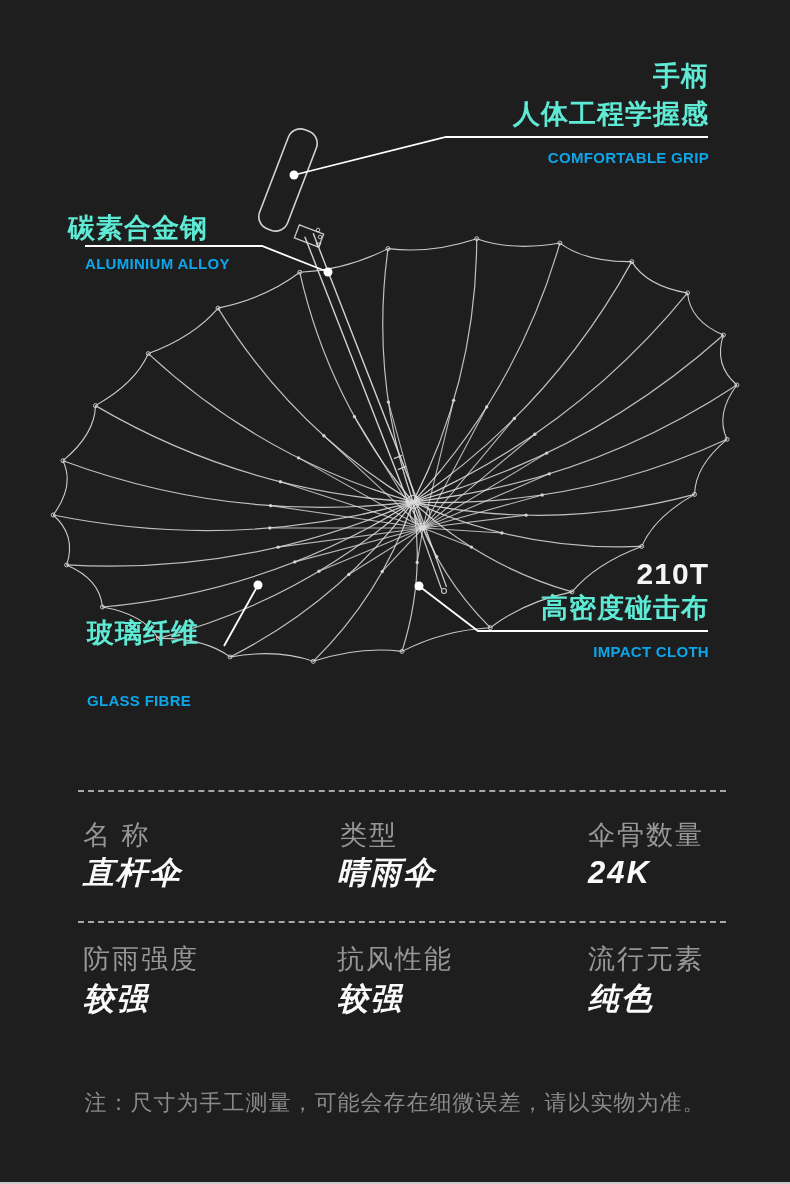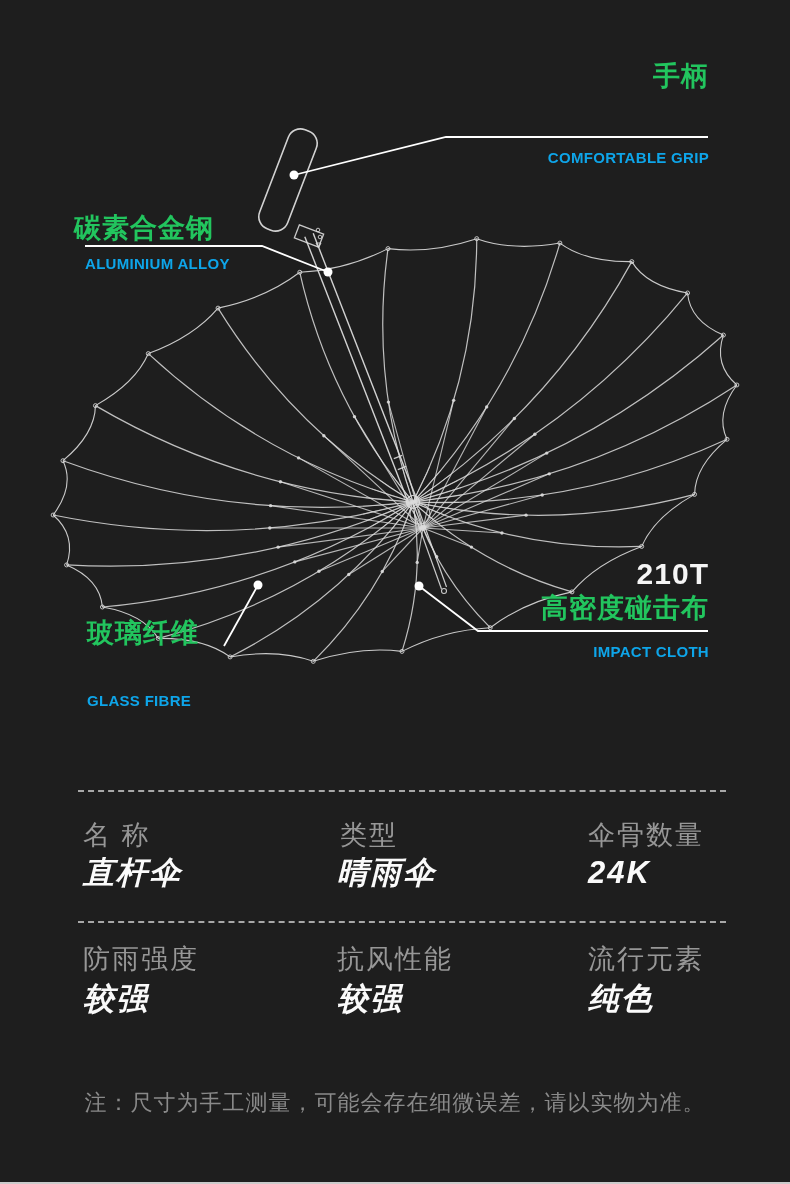--- a/index.html
+++ b/index.html
@@ -3,21 +3,21 @@
 <meta charset="utf-8">
 <style>
   html,body{margin:0;padding:0;}
   body{
     width:790px;height:1184px;position:relative;overflow:hidden;
     background:#1e1e1e;
     font-family:"Liberation Sans","DejaVu Sans",sans-serif;
   }
   svg#art{position:absolute;left:0;top:0;z-index:1;}
   .txt{position:absolute;z-index:2;color:#f5f5f5;}
-  .cjk{font-weight:700;color:#22c55e;}
+  .cjk{font-weight:700;color:#5eead4;}
   .cjk-27{font-size:27px;line-height:38px;letter-spacing:1px;}
   .cjk-27b{font-size:27px;line-height:34px;letter-spacing:1px;}
   .num-30{font-size:30px;line-height:32px;font-weight:700;letter-spacing:1px;margin-left:35px;}
   .en-sub{font-size:15px;line-height:18px;font-weight:700;color:#0ea5e9;letter-spacing:0.3px;}
   .right{text-align:right;}
   .spec-label{font-size:27px;line-height:30px;color:#979797;font-weight:500;letter-spacing:2px;}
   .spec-value{font-size:31px;line-height:34px;color:#fafafa;font-weight:700;letter-spacing:2px;font-style:italic;}
   .dashed-rule{position:absolute;left:78px;width:648px;height:0;border-top:2px dashed #a8a8a8;z-index:2;}
   .footnote{position:absolute;left:0;top:1090px;width:790px;text-align:center;
     font-size:22px;line-height:26px;color:#8a8a8a;letter-spacing:1px;z-index:2;}
@@ -191,24 +191,25 @@
     <polyline points="85,246 262,246 328,272" fill="none" stroke="#ffffff" stroke-width="1.8"></polyline>
     <circle cx="328" cy="272" r="4.5" fill="#ffffff"></circle>
     <polyline points="708,631 478,631 419,586" fill="none" stroke="#ffffff" stroke-width="1.8"></polyline>
     <circle cx="419" cy="586" r="4.5" fill="#ffffff"></circle>
     <polyline points="224,646 258,585" fill="none" stroke="#ffffff" stroke-width="1.8"></polyline>
     <circle cx="258" cy="585" r="4.5" fill="#ffffff"></circle>
   </svg>
 
 <div class="txt cjk cjk-27 right" style="right:81px;top:57px;">
   <div>手柄</div>
+  <div>人体工程学握感</div>
 </div>
 <div class="txt en-sub right" style="right:81px;top:149px;width:300px;">COMFORTABLE GRIP</div>
 
-<div class="txt cjk cjk-27" style="left:74px;top:209px;">碳素合金钢</div>
+<div class="txt cjk cjk-27" style="left:68px;top:209px;">碳素合金钢</div>
 <div class="txt en-sub" style="left:85px;top:255px;">ALUMINIUM ALLOY</div>
 
 <div class="txt num-30 right" style="right:81px;top:558px;">210T</div>
 <div class="txt cjk right" style="right:81px;top:594px;font-size:27px;line-height:29px;letter-spacing:1px;">高密度碰击布</div>
 <div class="txt en-sub right" style="right:81px;top:643px;width:300px;">IMPACT CLOTH</div>
 
 <div class="txt cjk cjk-27b" style="left:87px;top:616px;">
   <div>玻璃纤维</div>
 </div>
 <div class="txt en-sub" style="left:87px;top:692px;">GLASS FIBRE</div>

